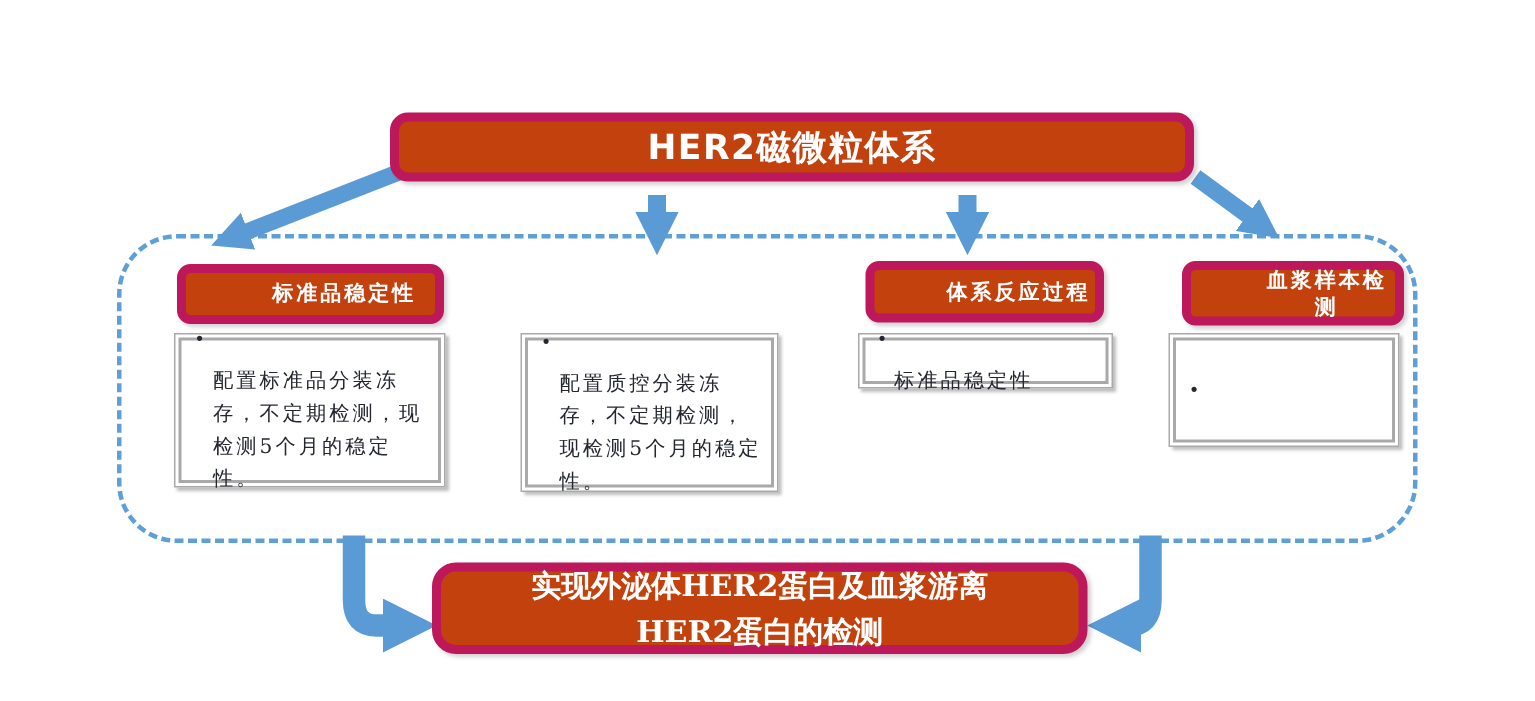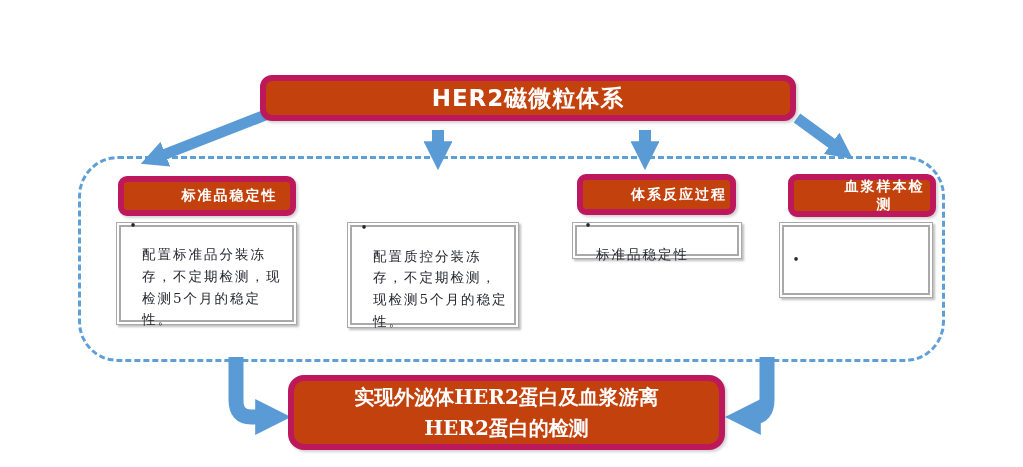--- a/index.html
+++ b/index.html
@@ -104,21 +104,21 @@
 
   .cnt-1 { left: 116px; top: 222px; width: 181px; height: 103px; }
   .cnt-2 { left: 347px; top: 222px; width: 172px; height: 106px; }
   .cnt-3 { left: 572px; top: 222px; width: 170px; height: 37px; }
   .cnt-4 { left: 779px; top: 222px; width: 154px; height: 76px; }
   .cnt-3 .bullet-row { justify-content: center; }
   .cnt-3 .bullet-dot { flex: 0 0 14px; }
 
   .result-node {
     left: 288px; top: 375px;
-    width: 437px; height: 75px;
+    width: 437px; height: 61px;
     border-radius: 16px;
     font-size: 20px;
     font-weight: bold;
     line-height: 1.55;
     font-family: "DejaVu Serif", serif;
     padding: 0 32px;
   }
 </style>
 </head>
 <body>

